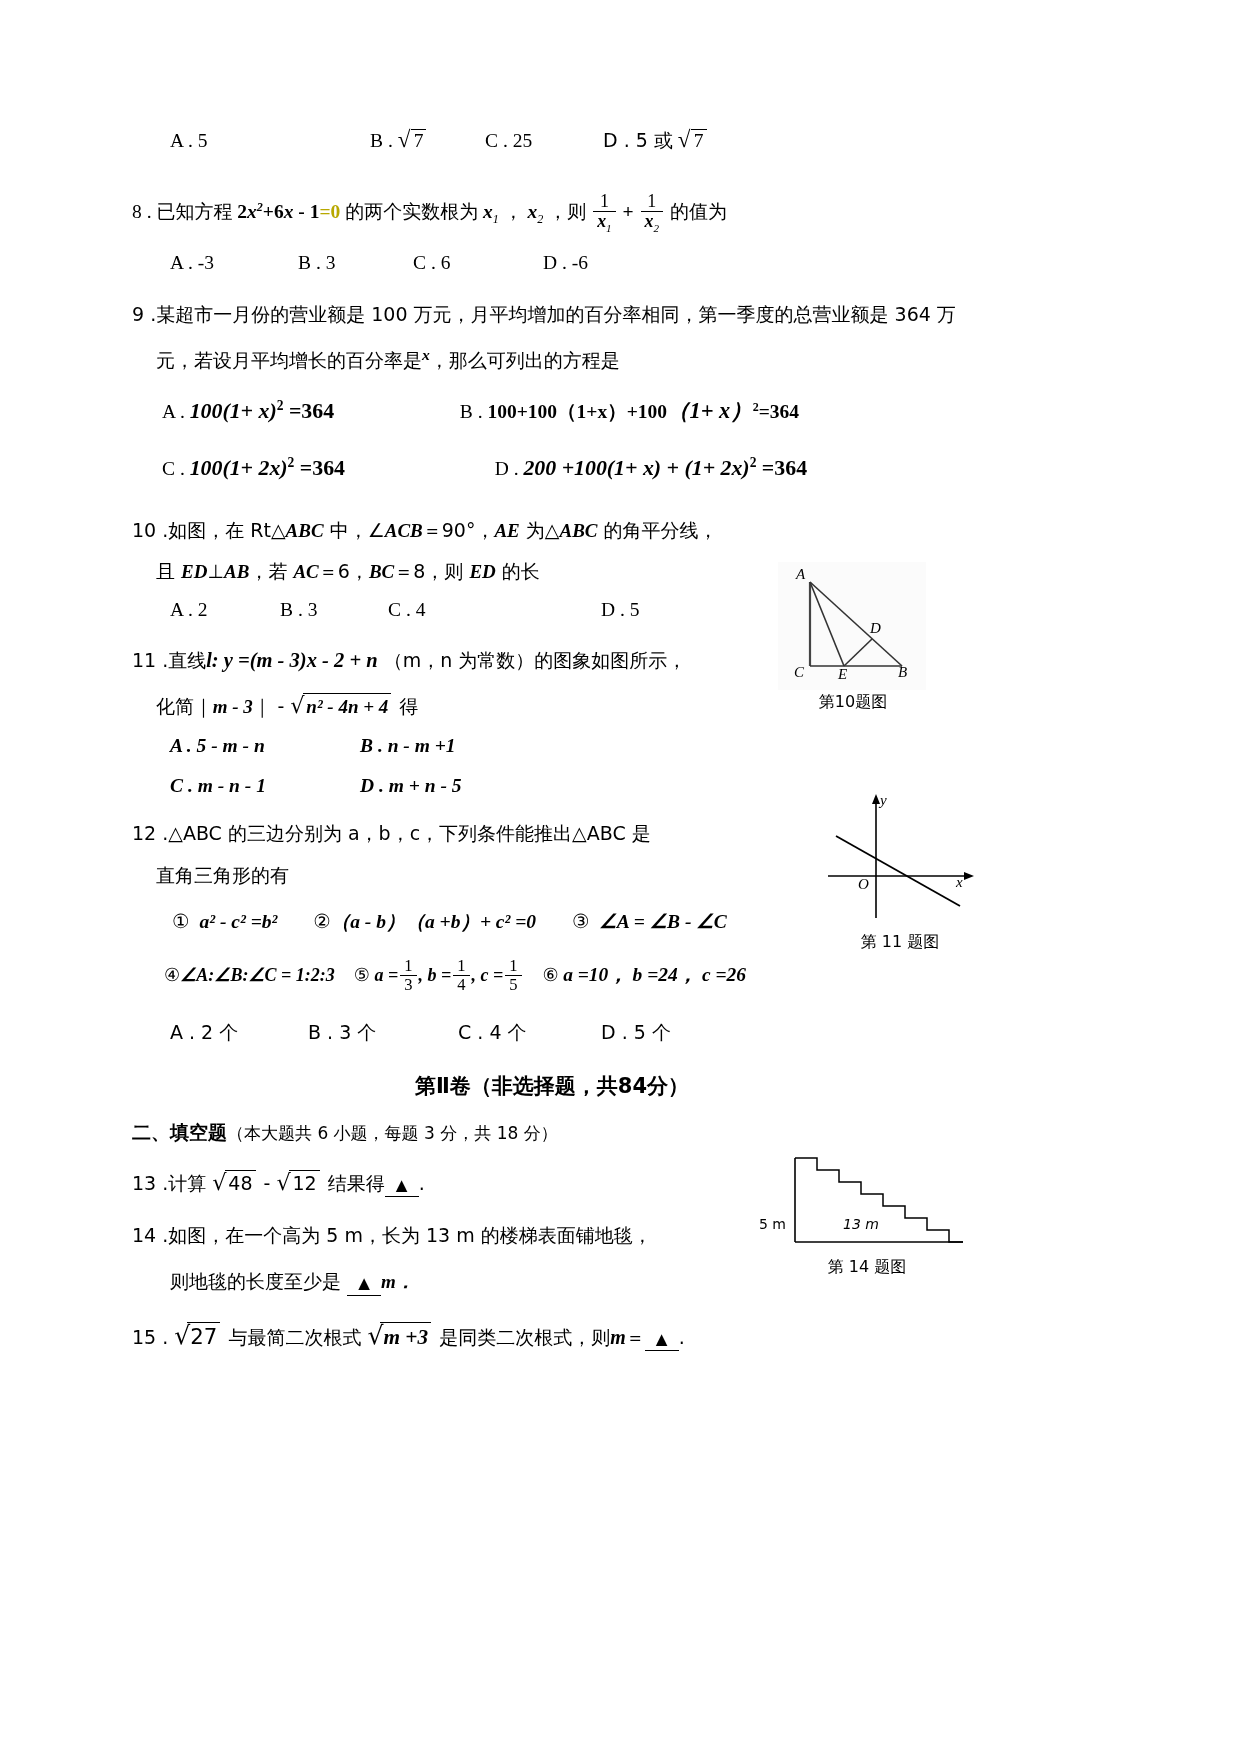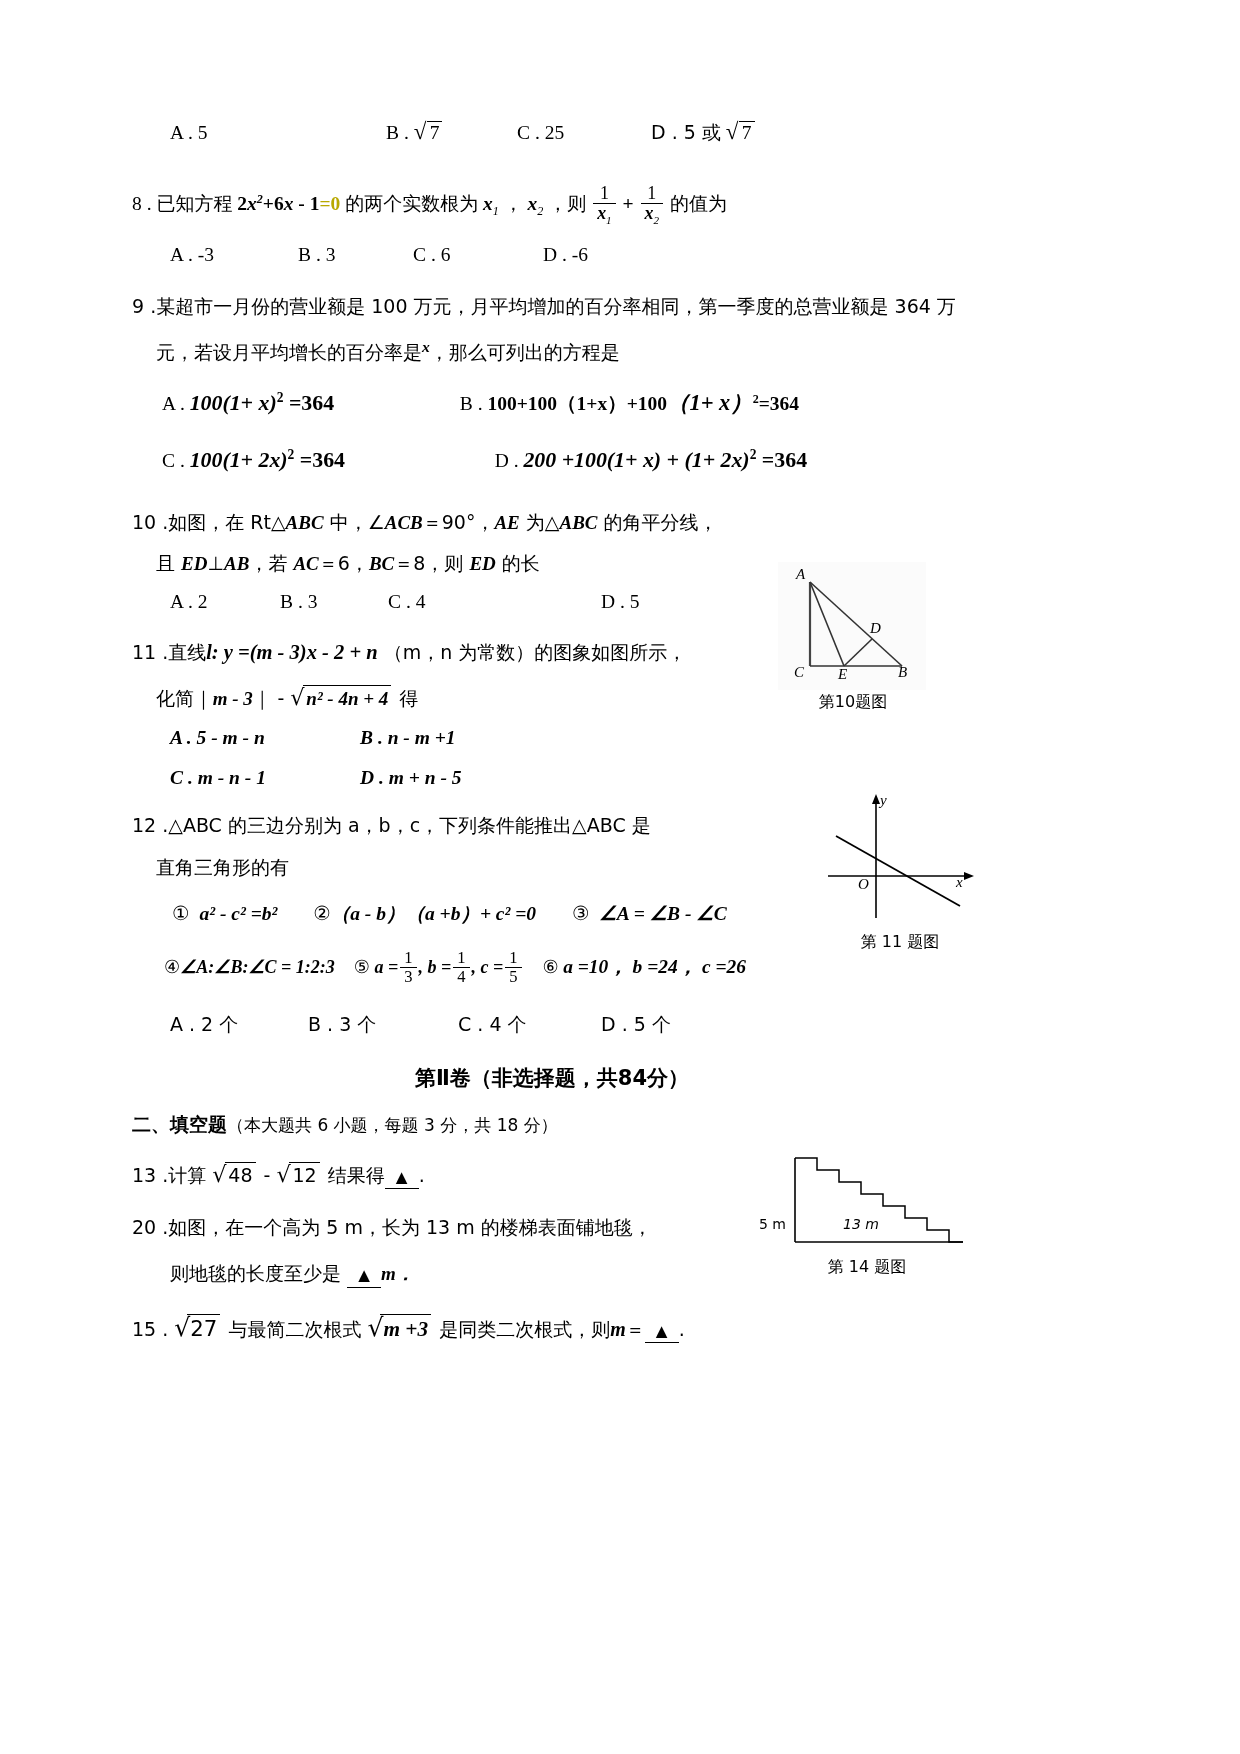--- a/index.html
+++ b/index.html
@@ -224,21 +224,21 @@
         <polyline points="38,8 60,8 60,20 82,20 82,32 104,32 104,44 126,44 126,56 148,56 148,68 170,68 170,80 192,80 192,92 206,92" fill="none" stroke="#000" stroke-width="1.5"></polyline>
       </svg>
       <span class="fig-label-up" style="left:2px; top:66px;">5 m</span>
       <span class="fig-label-up" style="left:86px; top:66px;font-style:italic;">13 m</span>
     </div>
     <div class="figcap">第 14 题图</div>
   </div>
 
   <div class="content">
 
-    <div class="opts" style="margin-top:0;gap:16px;">
+    <div class="opts" style="margin-top:8px;">
       <span class="opt" style="width:200px;">A . 5</span>
       <span class="opt" style="width:115px;">
         <span>B .</span>
         <span class="rad"><span class="radbody">7</span></span>
       </span>
       <span class="opt" style="width:118px;">C . 25</span>
       <span class="opt">
         <span class="zh">D . 5 或</span>
         <span class="rad"><span class="radbody">7</span></span>
       </span>
@@ -387,21 +387,21 @@
 
     <div class="line qline zh" style="margin-top:24px;">
       <span>13 .</span><span>计算</span>
       <span class="rad"><span class="radbody">48</span></span>
       <span>-</span>
       <span class="rad"><span class="radbody">12</span></span>
       <span>结果得</span><span class="blank"><span class="tri">▲</span></span><span>.</span>
     </div>
 
     <div class="line qline zh" style="margin-top:26px;">
-      <span>20 .</span><span>如图，在一个高为 5 m，长为 13 m 的楼梯表面铺地毯，</span>
+      <span>14 .</span><span>如图，在一个高为 5 m，长为 13 m 的楼梯表面铺地毯，</span>
     </div>
     <div class="line indent zh" style="margin-top:20px;">
       <span>则地毯的长度至少是</span> <span class="blank"><span class="tri">▲</span></span><span class="it">m．</span>
     </div>
 
     <div class="line qline zh" style="margin-top:26px;">
       <span>15 .</span>
       <span class="rad" style="font-size:1.12em;"><span class="radbody">27</span></span>
       <span>与最简二次根式</span>
       <span class="rad" style="font-size:1.12em;"><span class="radbody it">m +3</span></span>

